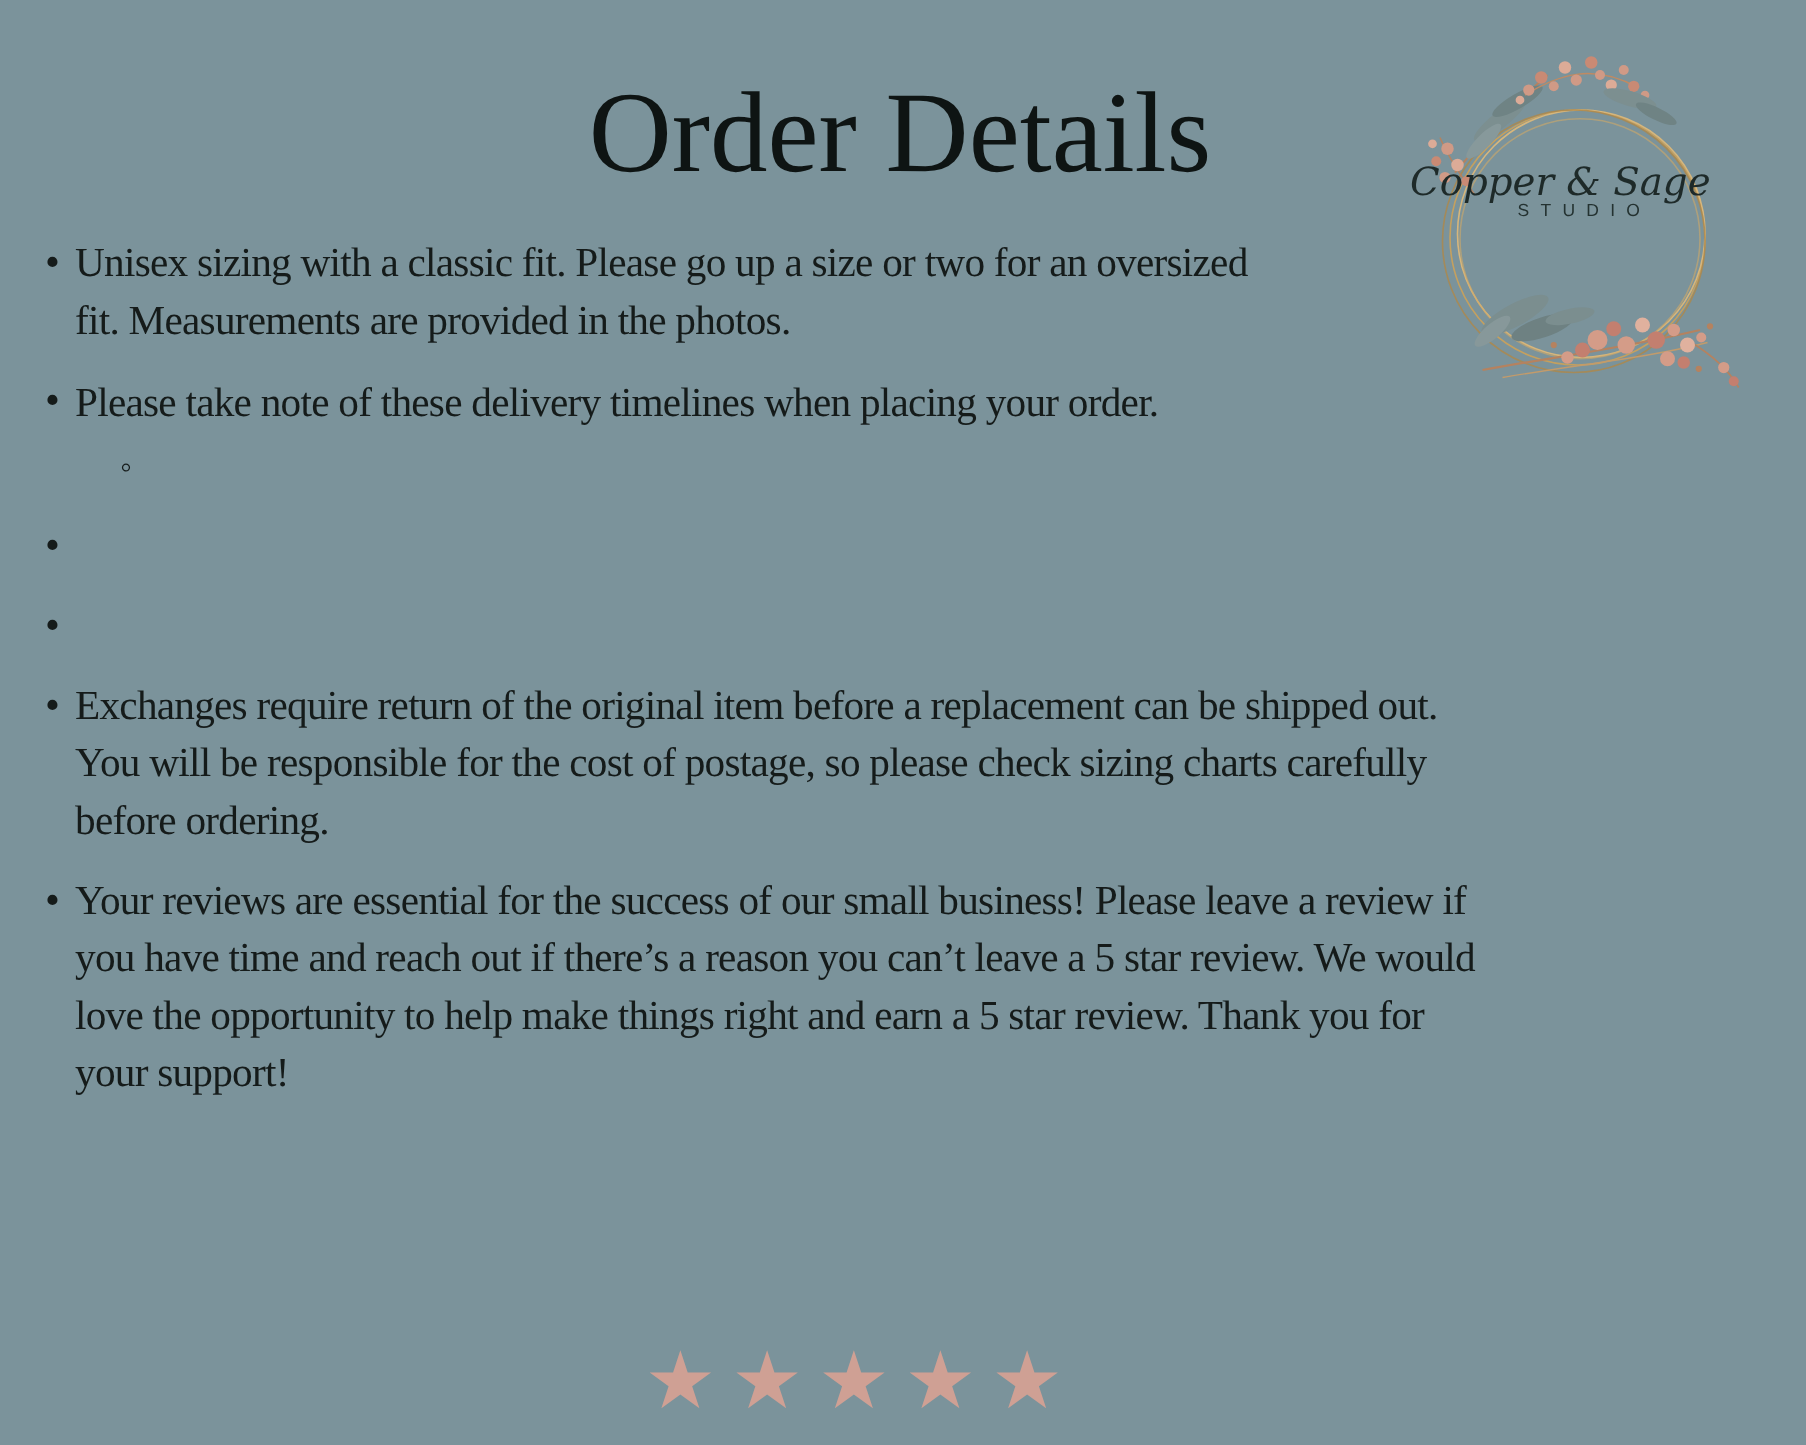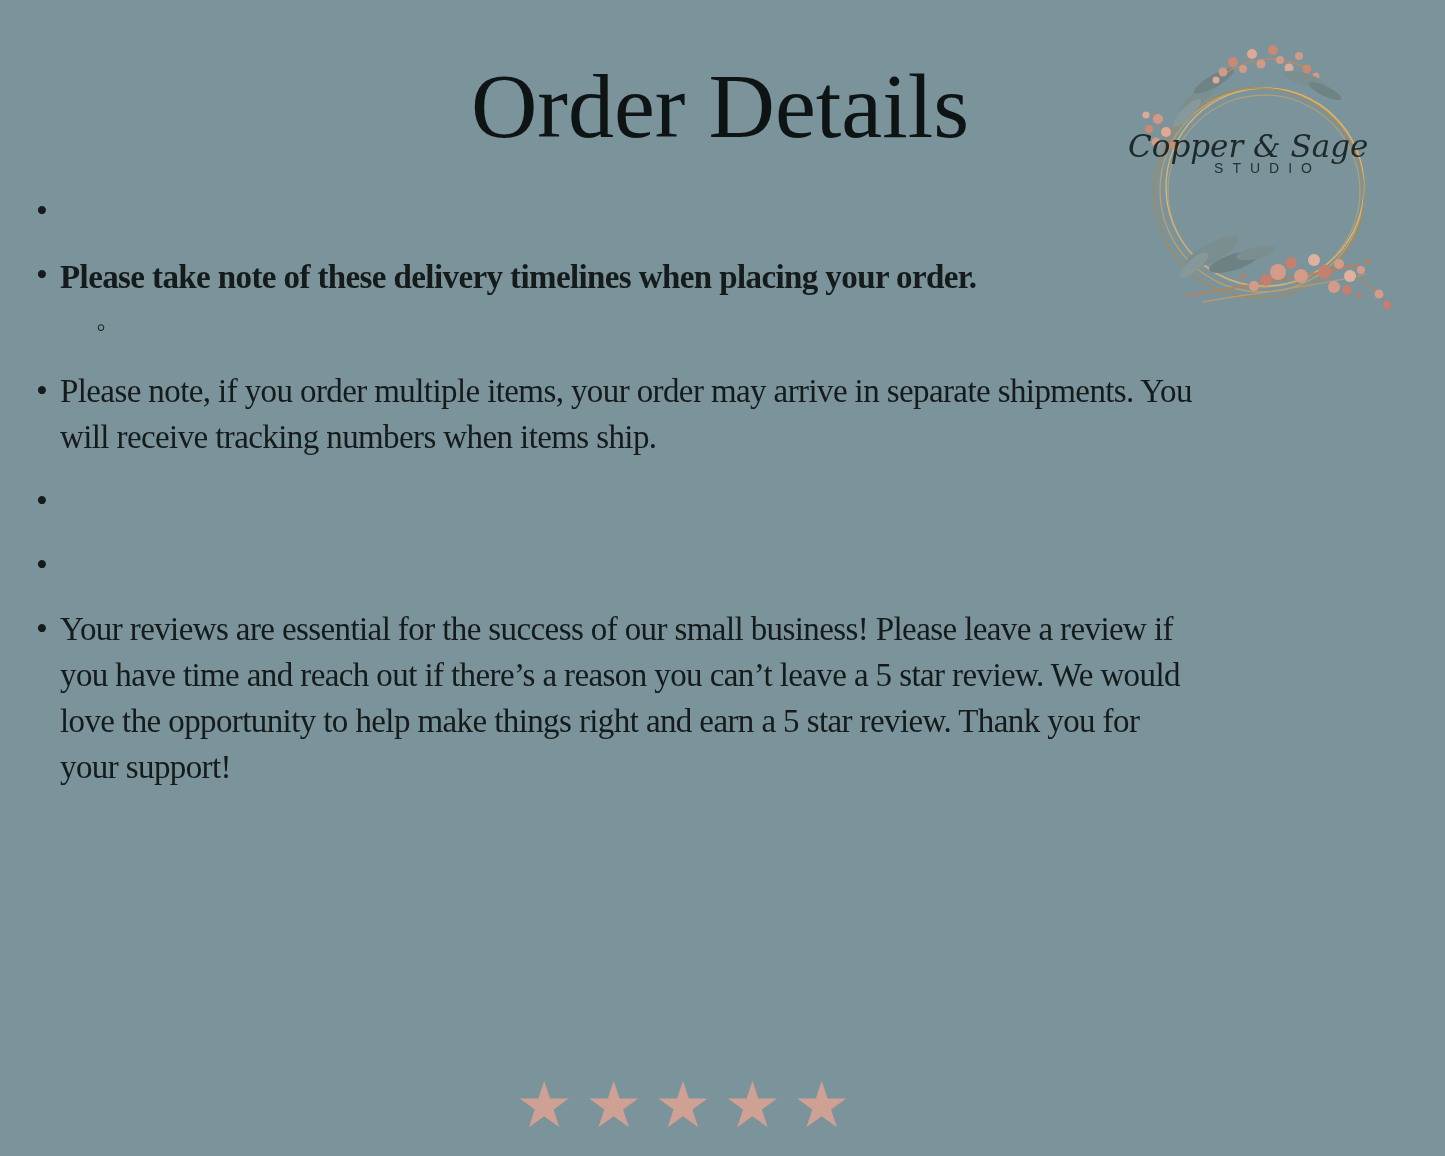--- a/index.html
+++ b/index.html
@@ -43,21 +43,21 @@
     font-size: 34px;
     line-height: 46px;
     color: #151b1a;
   }
   .btext {
     font-size: 33px;
     line-height: 46px;
     letter-spacing: -0.6px;
     white-space: pre-line;
   }
-  .bold-note { font-weight: bold; margin-top: 2px; }
+  .bold-note { font-weight: normal; margin-top: 2px; }
   .subitem { display: flex; margin-left: 36px; margin-top: 4px; }
   .subitem .marker { width: 26px; font-size: 27px; }
 
   
   .logo {
     position: absolute;
     left: 1128px; top: 24px;
     width: 312px; height: 290px;
   }
   .logo svg { position: absolute; left: 0; top: 0; }
@@ -184,44 +184,47 @@
       </g>
     </svg>
     <div class="logo-script">Copper &amp; Sage</div>
     <div class="logo-studio">STUDIO</div>
   </div>
 
   <div class="content" style="color: rgb(21, 27, 26);">
 
     <div class="item">
       <span class="marker">•</span>
+      <div class="btext">Unisex sizing with a classic fit. Please go up a size or two for an oversized
+fit. Measurements are provided in the photos.</div>
     </div>
 
     <div class="item">
       <span class="marker">•</span>
       <div>
         <div class="btext bold-note">Please take note of these delivery timelines when placing your order.</div>
         <div class="subitem">
           <span class="marker">◦</span>
         </div>
       </div>
     </div>
 
     <div class="item">
       <span class="marker">•</span>
-      <div class="btext">Please note, if you order multiple items, your order may arrive in separate shipments. You
-will receive tracking numbers when items ship.</div>
-    </div>
-
-    <div class="item">
-      <span class="marker">•</span>
-    </div>
-
-    <div class="item">
-      <span class="marker">•</span>
+    </div>
+
+    <div class="item">
+      <span class="marker">•</span>
+    </div>
+
+    <div class="item">
+      <span class="marker">•</span>
+      <div class="btext">Exchanges require return of the original item before a replacement can be shipped out.
+You will be responsible for the cost of postage, so please check sizing charts carefully
+before ordering.</div>
     </div>
 
     <div class="item">
       <span class="marker">•</span>
       <div class="btext">Your reviews are essential for the success of our small business! Please leave a review if
 you have time and reach out if there’s a reason you can’t leave a 5 star review. We would
 love the opportunity to help make things right and earn a 5 star review. Thank you for
 your support!</div>
     </div>
 

